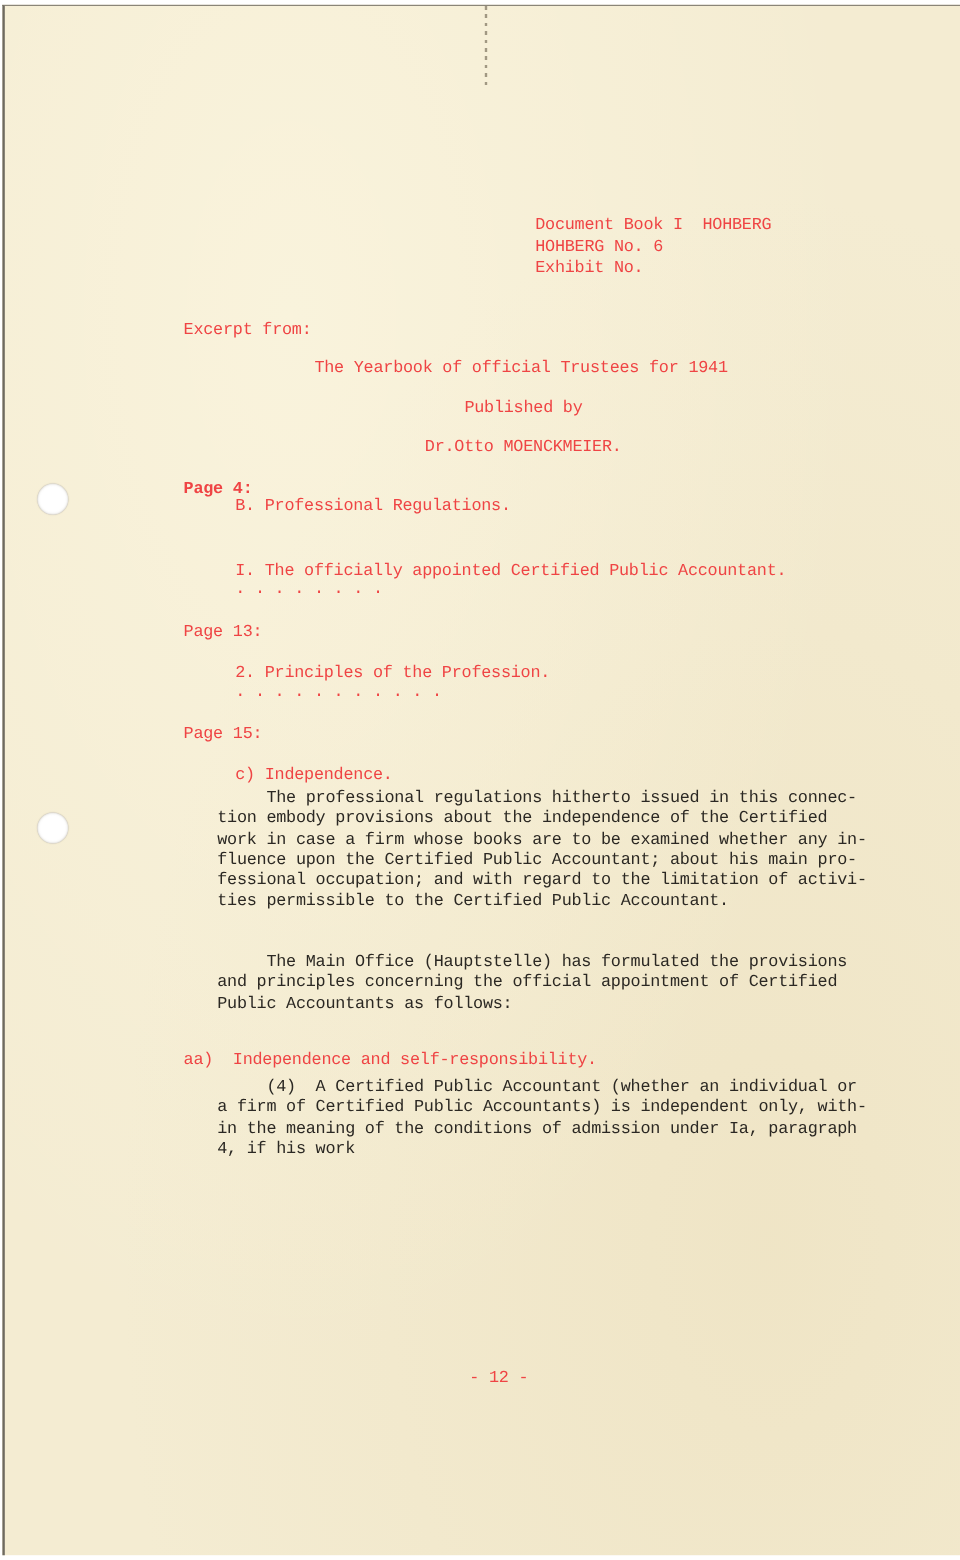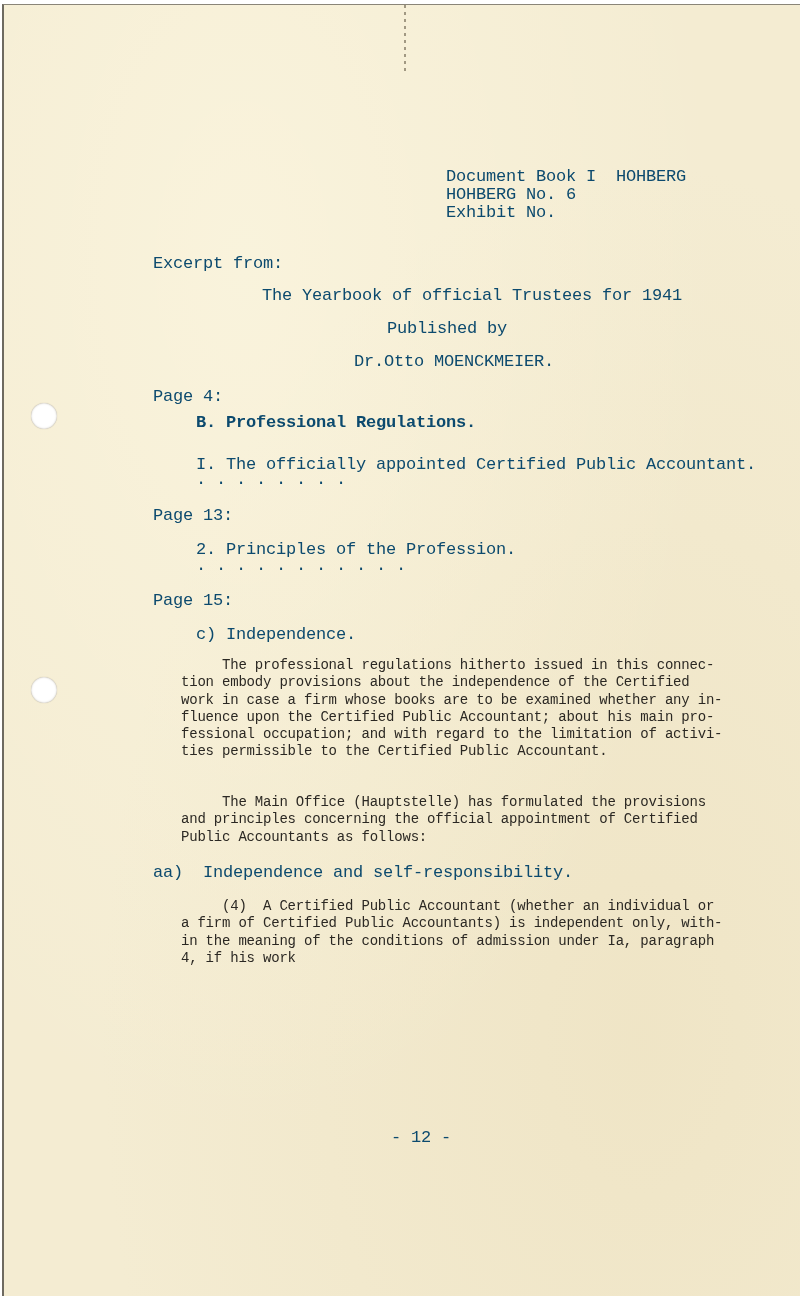--- a/index.html
+++ b/index.html
@@ -39,25 +39,26 @@
       position: absolute;
       width: 26px;
       height: 26px;
       border-radius: 50%;
       background: #ffffff;
       box-shadow: inset 0 0 2px rgba(120,110,90,0.5), 0 0 1px rgba(120,110,90,0.4);
     }
     .tw {
       position: absolute;
       font-family: "Liberation Mono", "DejaVu Sans Mono", monospace;
-      font-size: 17px;
-      color: #0c4a6e;
+      font-size: 14px;
+      color: #ef4444;
       white-space: pre;
       letter-spacing: -0.2px;
       line-height: 17px;
+      margin-top: 12px;
     }
     .para {
       position: absolute;
       font-family: "Liberation Mono", "DejaVu Sans Mono", monospace;
       font-size: 14px;
       color: #2b2823;
       letter-spacing: -0.2px;
       line-height: 17.3px;
       margin-left: 28px;
     }
@@ -77,22 +78,22 @@
 
 <div class="tw" style="left:446px; top:168px;">Document Book I  HOHBERG</div>
 <div class="tw" style="left:446px; top:186px;">HOHBERG No. 6</div>
 <div class="tw" style="left:446px; top:204px;">Exhibit No.</div>
 
 <div class="tw" style="left:153px; top:255px;">Excerpt from:</div>
 <div class="tw" style="left:262px; top:287px;">The Yearbook of official Trustees for 1941</div>
 <div class="tw" style="left:387px; top:320px;">Published by</div>
 <div class="tw" style="left:354px; top:353px;">Dr.Otto MOENCKMEIER.</div>
 
-<div class="tw" style="left:153px; top:388px;">Page 4:</div>
-<div class="tw" style="left:196px; top:414px;font-weight:bold;">B. Professional Regulations.</div>
+<div class="tw" style="left:153px; top:388px;font-weight:bold;">Page 4:</div>
+<div class="tw" style="left:196px; top:402px;">B. Professional Regulations.</div>
 <div class="tw" style="left:196px; top:456px;">I. The officially appointed Certified Public Accountant.</div>
 <div class="tw" style="left:196px; top:471px;">. . . . . . . .</div>
 
 <div class="tw" style="left:153px; top:507px;">Page 13:</div>
 <div class="tw" style="left:196px; top:541px;text-align:right;">2. Principles of the Profession.</div>
 <div class="tw" style="left:196px; top:557px;">. . . . . . . . . . .</div>
 
 <div class="tw" style="left:153px; top:592px;">Page 15:</div>
 <div class="tw" style="left:196px; top:626px;">c) Independence.</div>
 

